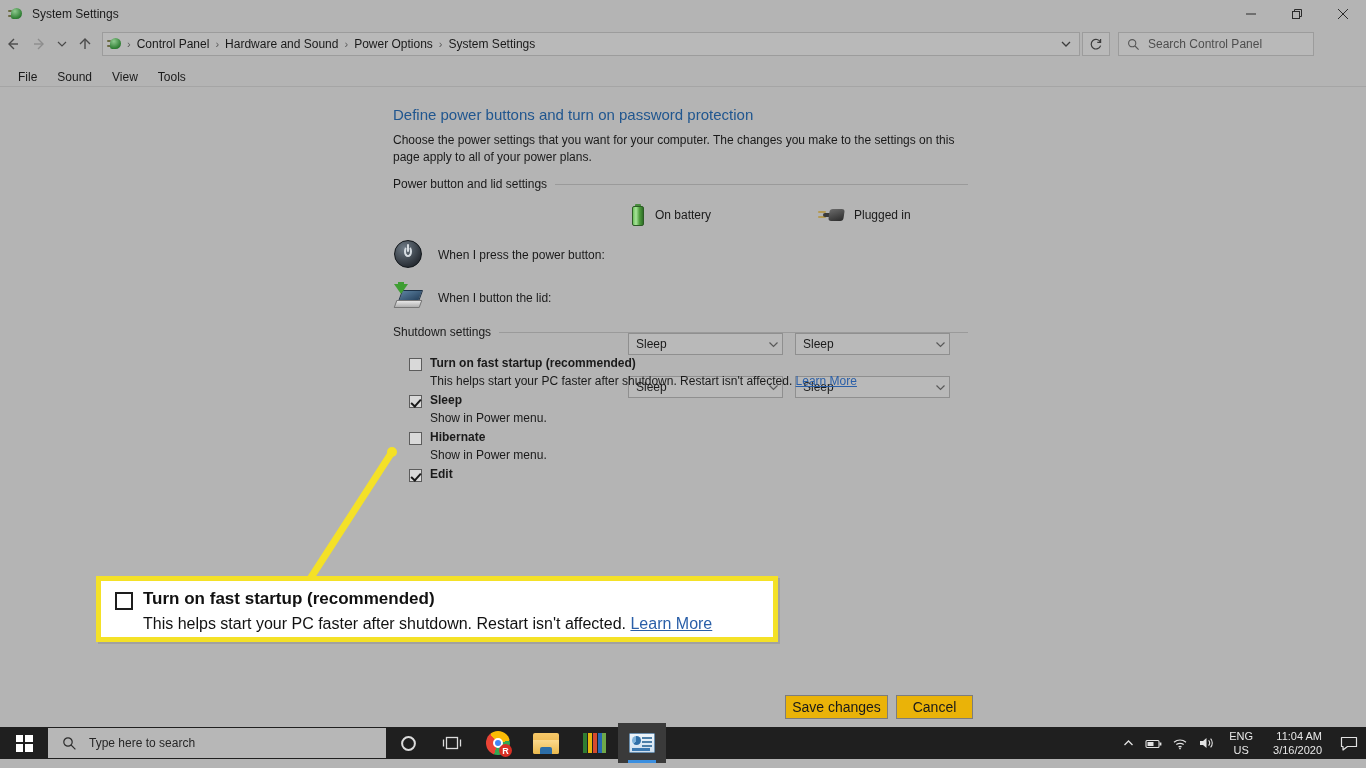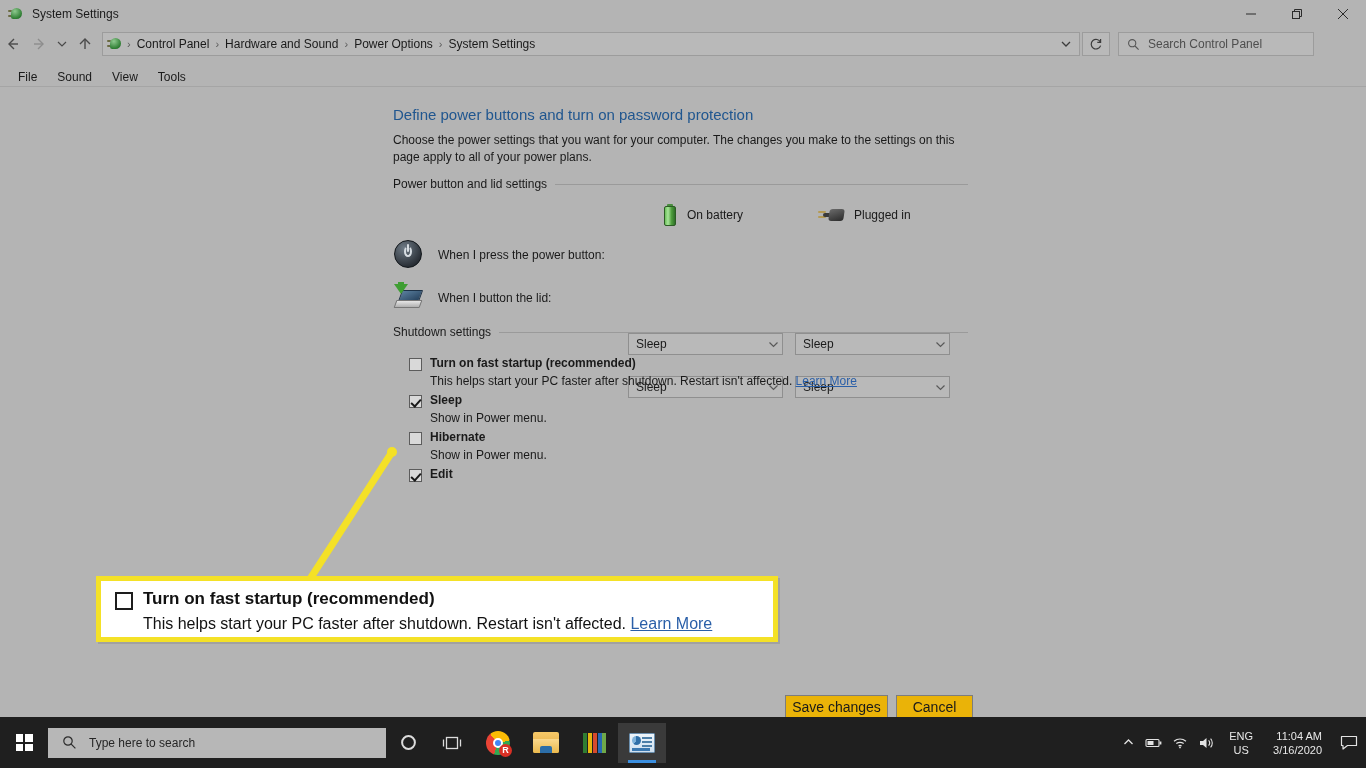--- a/index.html
+++ b/index.html
@@ -133,21 +133,21 @@
   .group-header .gh-line {
     flex: 1; height: 1px; background: #9a9a9a;
   }
   #group-power { left: 393px; top: 90px; }
   #group-shutdown { left: 393px; top: 238px; }
 
   
   .col-head {
     position: absolute; display: flex; align-items: center; height: 24px;
   }
-  #colhead-battery { left: 663px; top: 116px; }
+  #colhead-battery { left: 631px; top: 116px; }
   #colhead-plugged { left: 818px; top: 116px; }
   .col-head .ch-label { font-size: 12px; color: #1a1a1a; margin-left: 10px; white-space: nowrap; }
 
   .battery-icon {
     width: 14px; height: 22px; position: relative;
   }
   .battery-icon .cap {
     position: absolute; left: 4px; top: 0; width: 6px; height: 3px;
     background: #4a8c3f; border-radius: 1px 1px 0 0;
   }
@@ -284,21 +284,21 @@
   #callout-sub {
     position: absolute; left: 42px; top: 34px;
     font-size: 16px; color: #111; white-space: nowrap;
   }
   #callout-sub .learn-link2 {
     color: #2a5fa8; text-decoration: underline;
   }
 
   
   #taskbar {
-    position: absolute; left: 0; bottom: 0; width: 1366px; height: 51px;
+    position: absolute; left: 0; bottom: 9px; width: 1366px; height: 32px;
     background: #1f1f1f;
     display: flex; align-items: center;
   }
   #start-btn {
     width: 48px; height: 40px; display: flex; align-items: center; justify-content: center;
   }
   .win-logo { width: 17px; height: 17px; display: grid;
     grid-template-columns: 1fr 1fr; grid-template-rows: 1fr 1fr; gap: 2px; }
   .win-logo div { background: #ffffff; }
   #tb-search {

